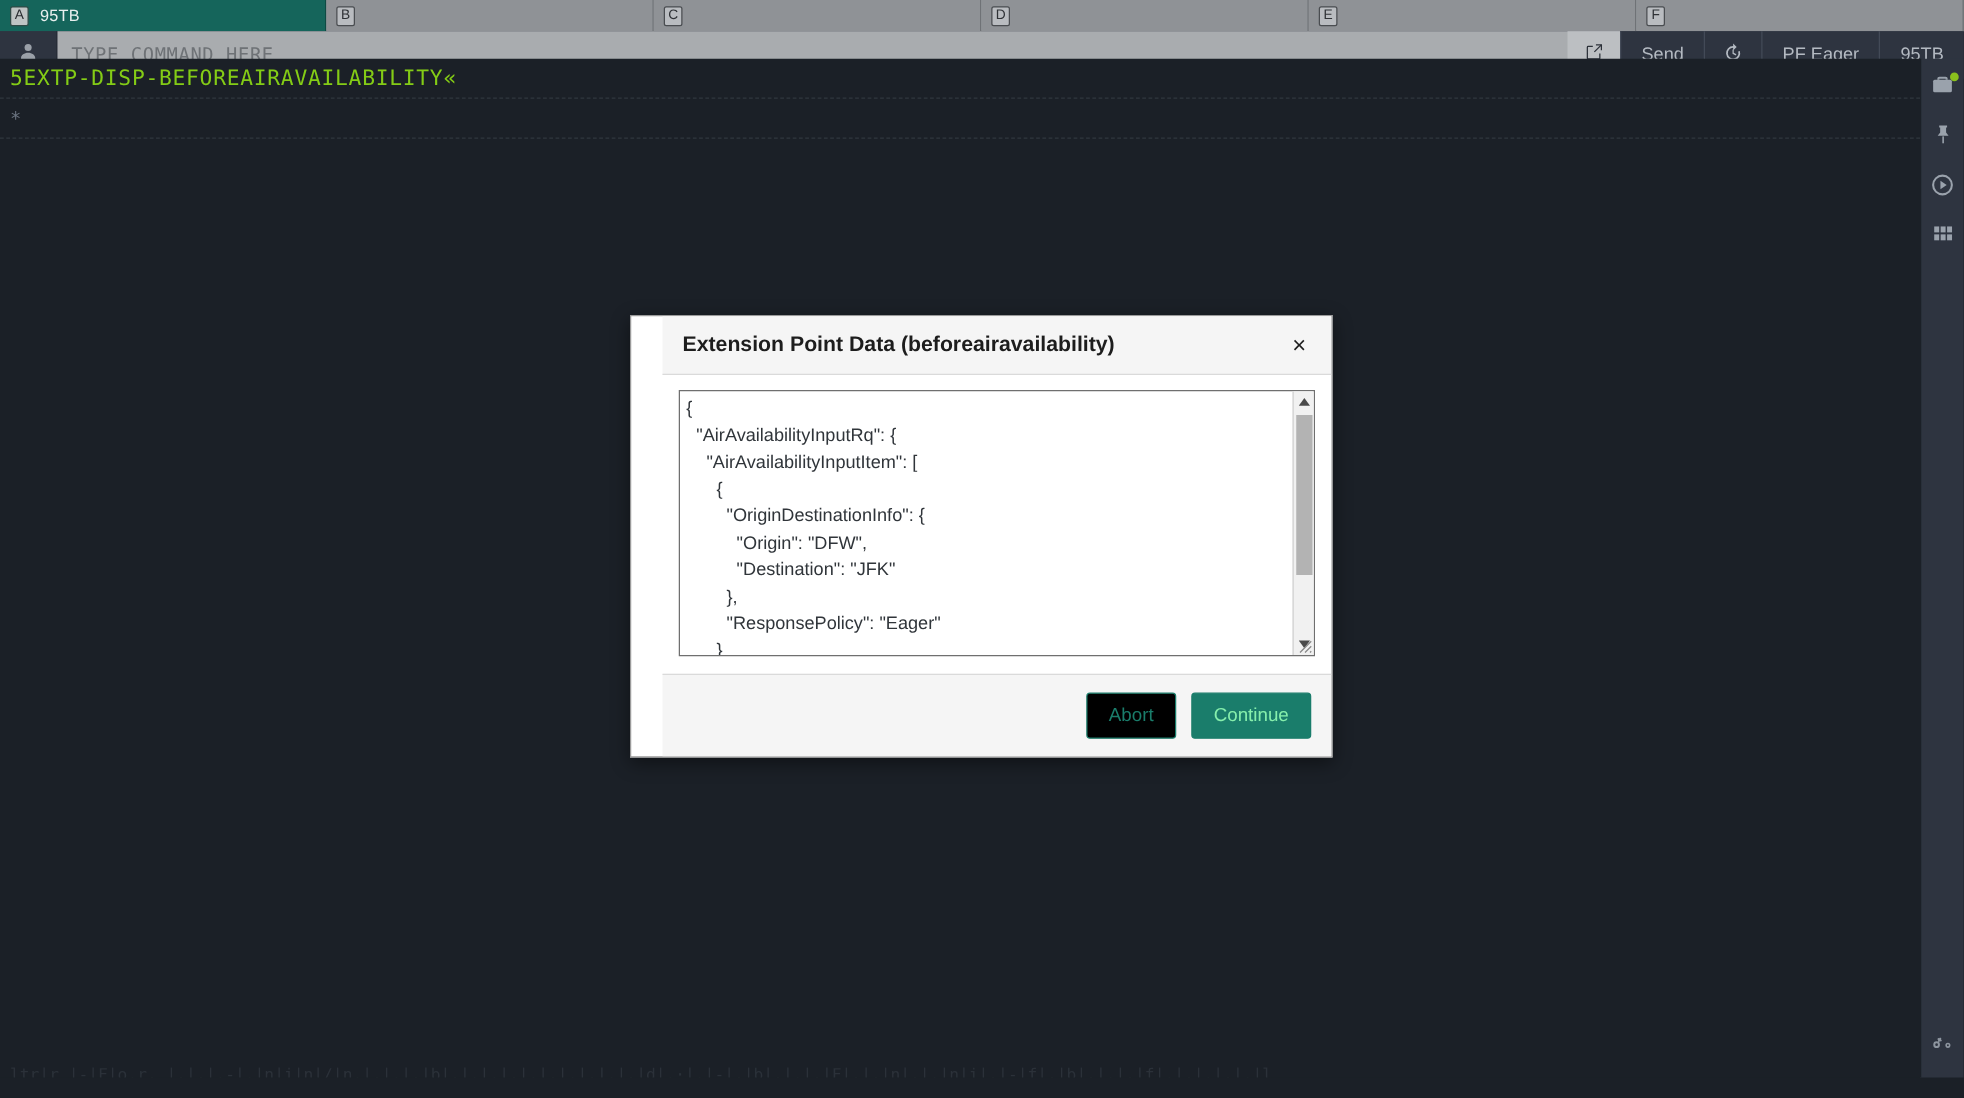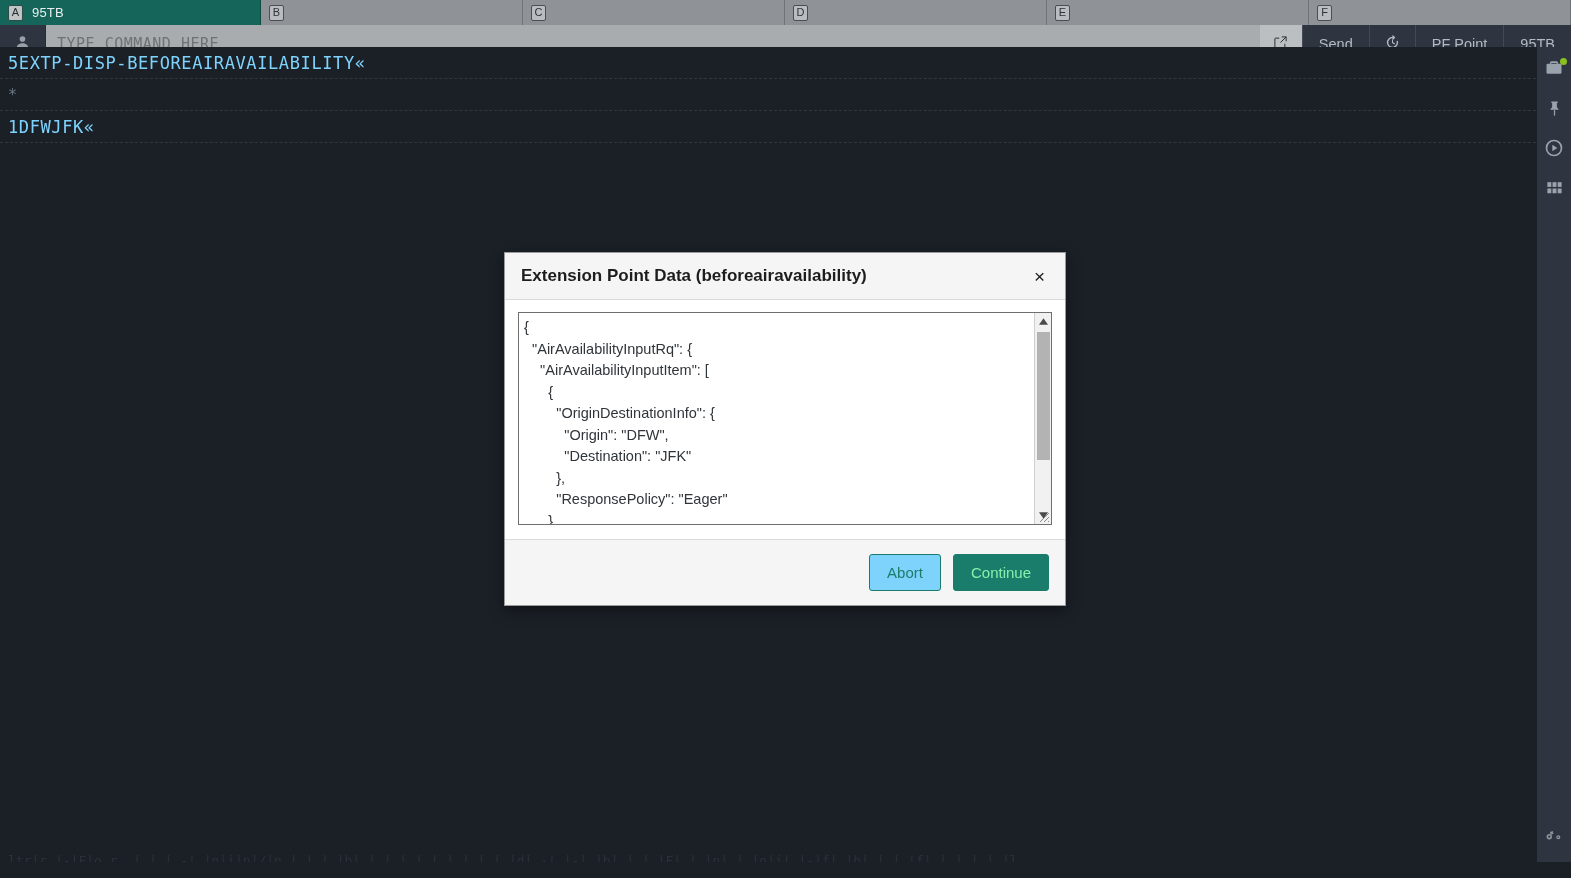--- a/index.html
+++ b/index.html
@@ -117,21 +117,21 @@
     height: 32px;
     border-bottom: 1px dashed #31373f;
     display: flex;
     align-items: center;
     padding-left: 8px;
   }
   .term-text {
     font-family: "DejaVu Sans Mono", monospace;
     font-size: 17px;
     letter-spacing: .6px;
-    color: #7dd3fc;
+    color: #84cc16;
     white-space: pre;
   }
   .term-text.dim { color: #6b7481; font-size: 15px; }
   .term-filler { flex: 1; }
   .term-bottom {
     position: absolute;
     left: 8px; bottom: -6px;
     font-family: "DejaVu Sans Mono", monospace;
     font-size: 13px;
     color: #2b3139;
@@ -176,20 +176,21 @@
     pointer-events: none;
   }
   .modal {
     position: absolute;
     left: 504px; top: 252px;
     width: 562px;
     background: #ffffff;
     border: 1px solid #9a9a9a;
     box-shadow: 0 4px 14px rgba(0,0,0,.45);
     pointer-events: auto;
+    padding-left: 25px;
   }
   .modal-head {
     display: flex; align-items: center; justify-content: space-between;
     height: 47px;
     padding: 0 16px;
     background: #f5f5f5;
     border-bottom: 1px solid #dadada;
   }
   .modal-title {
     font-size: 17px;
@@ -268,21 +269,21 @@
     padding: 14px 16px;
   }
   .btn {
     font-family: "Liberation Sans", sans-serif;
     font-size: 15px;
     padding: 9px 17px;
     border-radius: 3px;
     cursor: pointer;
   }
   .btn-outline {
-    background: #7dd3fc;
+    background: #000000;
     border: 1px solid #1a7d6b;
     color: #1a7d6b;
   }
   .btn-primary {
     background: #1a7d6b;
     border: 1px solid #1a7d6b;
     color: #86efac;
   }
 </style>
 </head>
@@ -346,40 +347,37 @@
   <div class="tool-btn icononly">
     <span>
       <svg width="17" height="17" viewBox="0 0 24 24">
           <path d="M12 4a8 8 0 1 0 7.6 5.5l-1.9.6A6 6 0 1 1 12 6v3l4-4-4-4v3z"></path>
           <path d="M11.3 8v4.6l3.6 2.1.8-1.3-3-1.7V8z"></path>
         </svg>
     </span>
   </div>
 
   <div class="tool-btn">
-    <span>PF Point</span>
+    <span>PF Eager</span>
   </div>
 
 
   <div class="tool-btn">
     <span>95TB</span>
   </div>
 </div>
 
 <div class="body-row">
 
   <div class="terminal">
     <div class="term-row">
       <span class="term-text">5EXTP-DISP-BEFOREAIRAVAILABILITY«</span>
     </div>
     <div class="term-row">
       <span class="term-text dim">*</span>
-    </div>
-    <div class="term-row">
-      <span class="term-text">1DFWJFK«</span>
     </div>
     <div class="term-filler"></div>
     <div class="term-bottom">ltr|r |-|F|o.r. |.|.|.-|.|n|i|n|/|n.|.|.|.|b|.|.|.|.|.|.|.|.|.|.|d|.·|.|-|.|b|.|.|.|F|.|.|n|.|.|n|i|.|-|f|.|b|.|.|.|f|.|.|.|.|.|l</div>
   </div>
 
   <div class="rail">
     <div class="rail-icon">
       <span>
         <svg width="20" height="20" viewBox="0 0 24 24">
             <path d="M9 4h6a2 2 0 0 1 2 2v1h-2V6H9v1H7V6a2 2 0 0 1 2-2z"></path>

